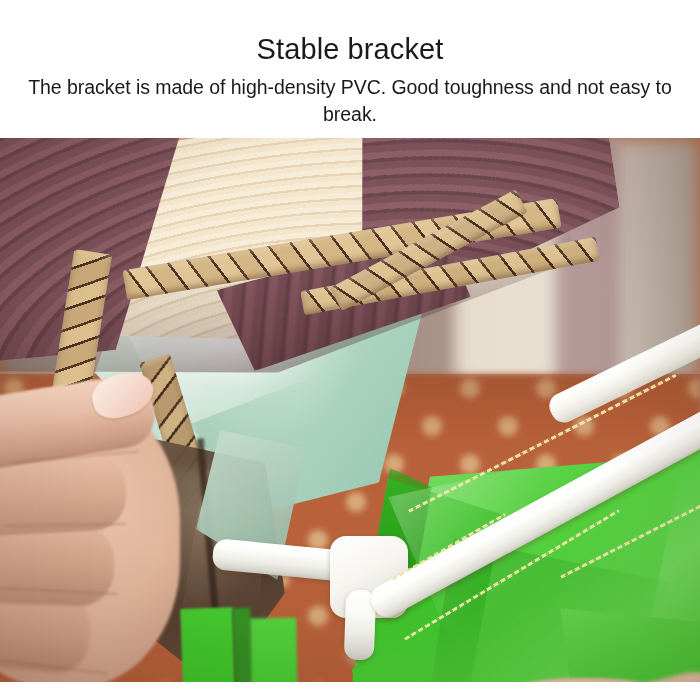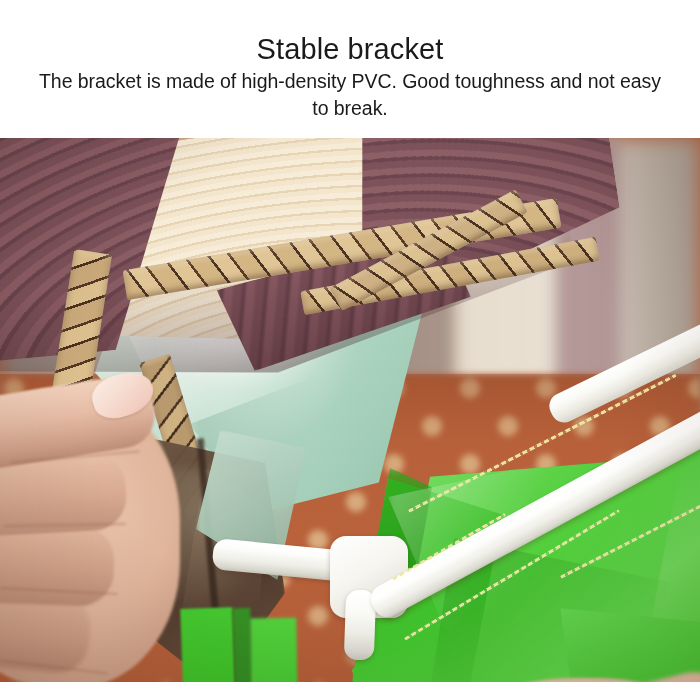--- a/index.html
+++ b/index.html
@@ -40,21 +40,22 @@
     line-height: 38px;
     color: #1a1a1a;
     font-weight: 400;
     letter-spacing: 0.1px;
   }
   .subtitle {
     font-size: 19.5px;
     line-height: 27px;
     color: #1a1a1a;
     font-weight: 400;
-    padding: 0 34px;
+    margin-top: 6px;
+    padding: 0 23px;
     letter-spacing: -0.05px;
   }
 
   
   .photo {
     position: absolute;
     left: 0;
     top: 138px;
     width: 700px;
     height: 544px;

